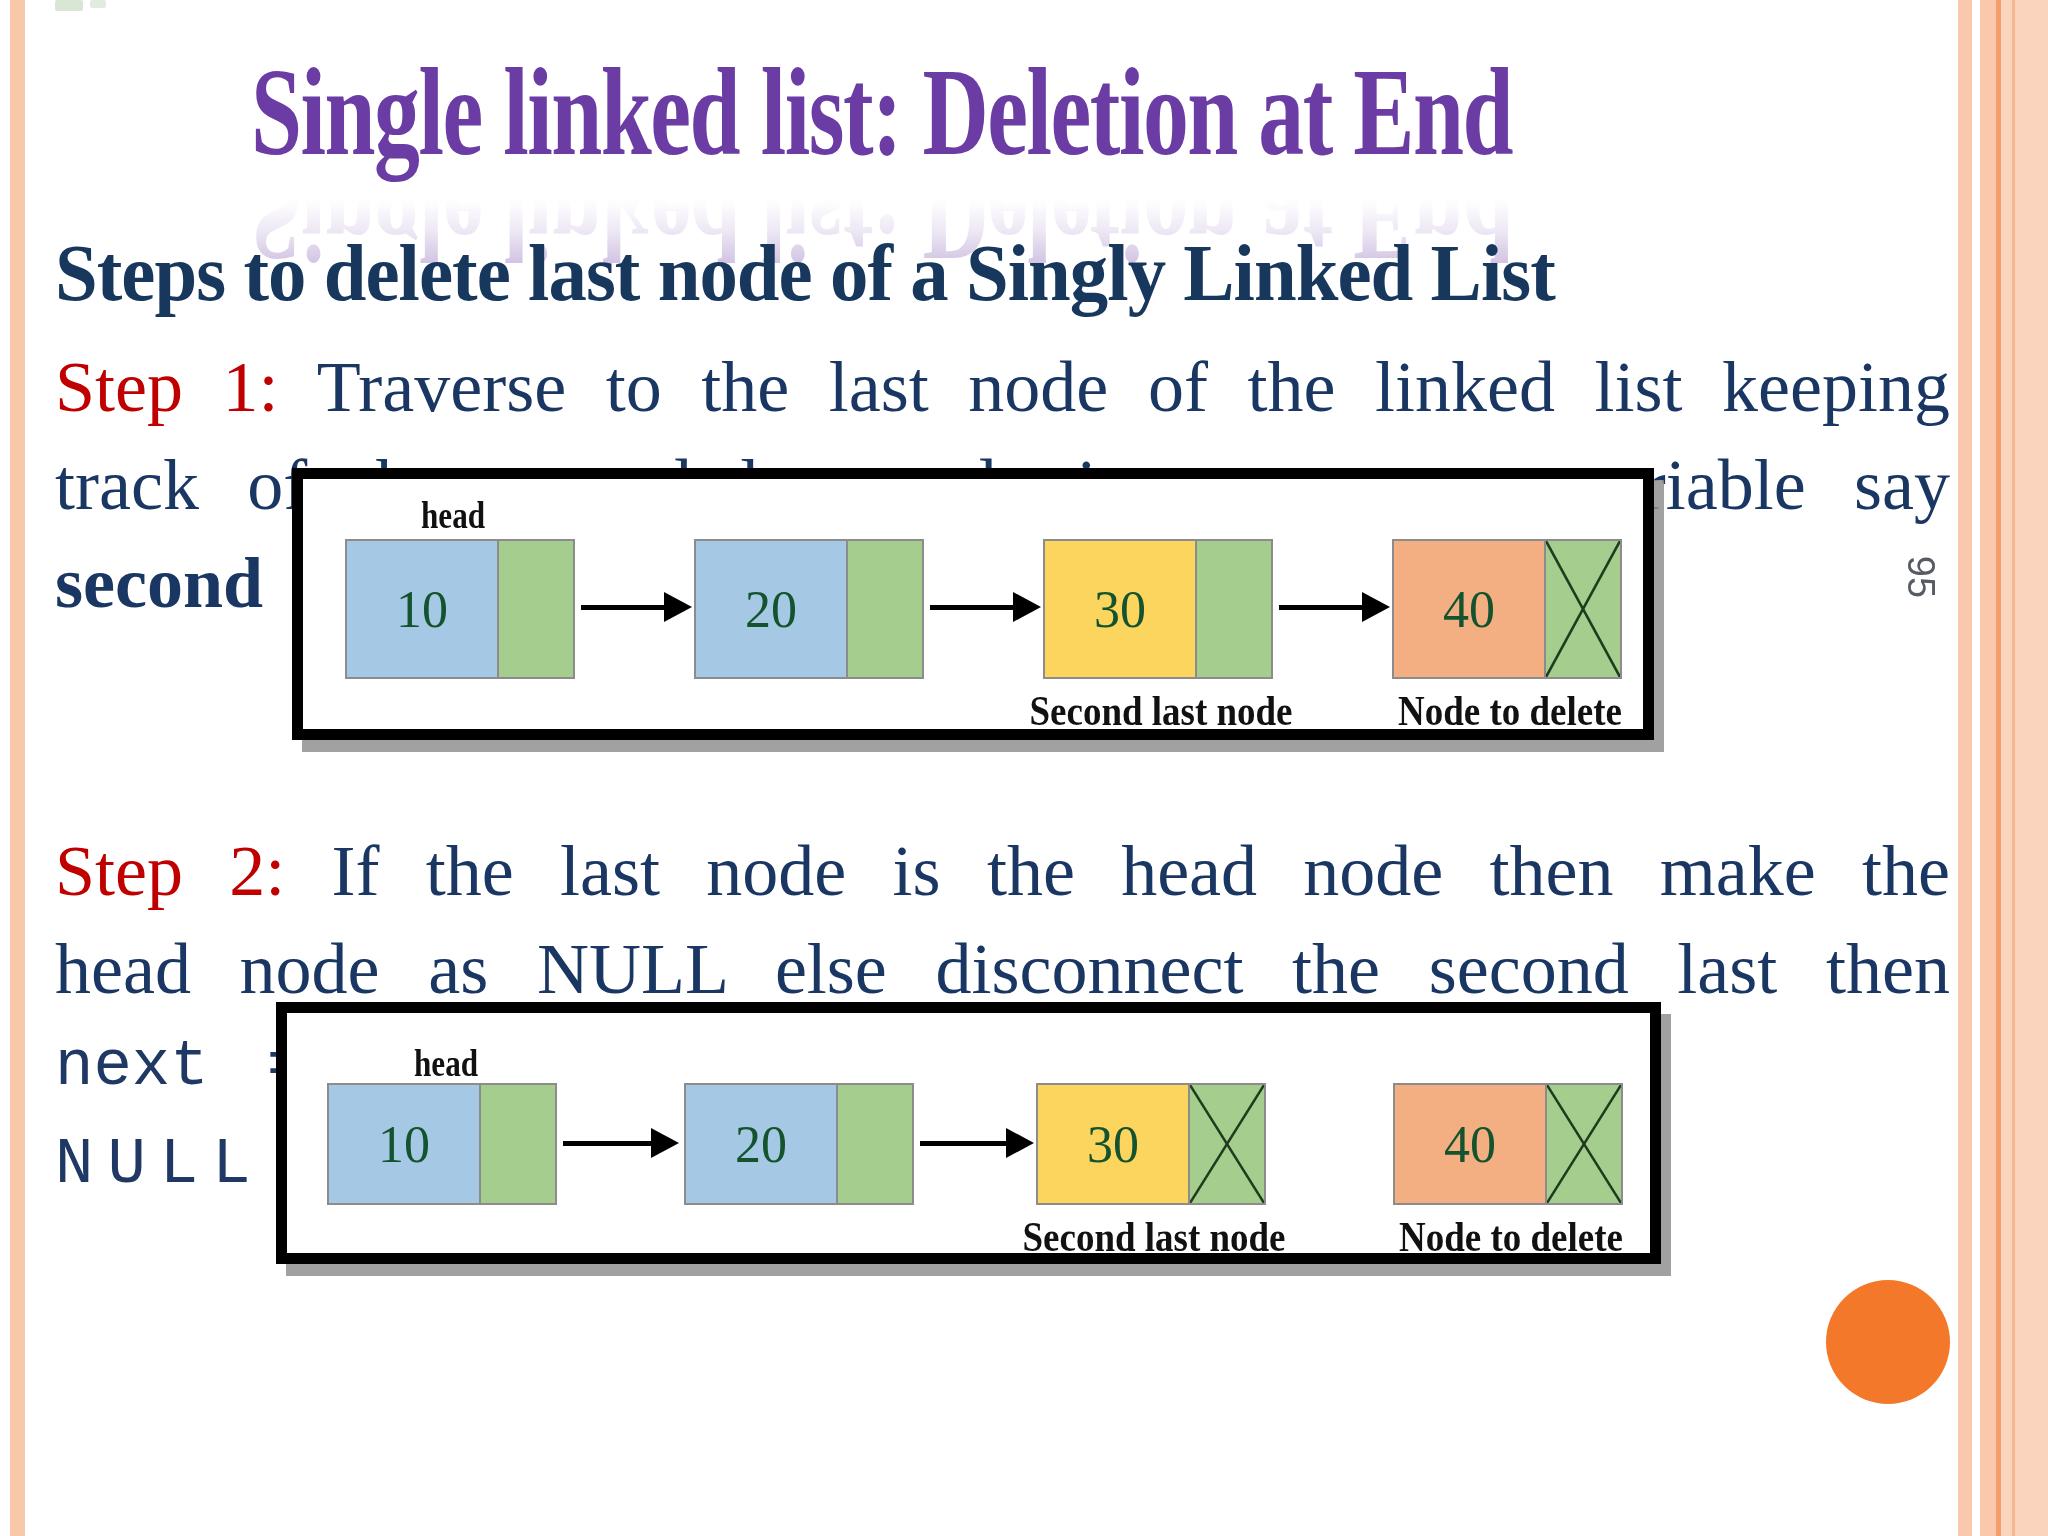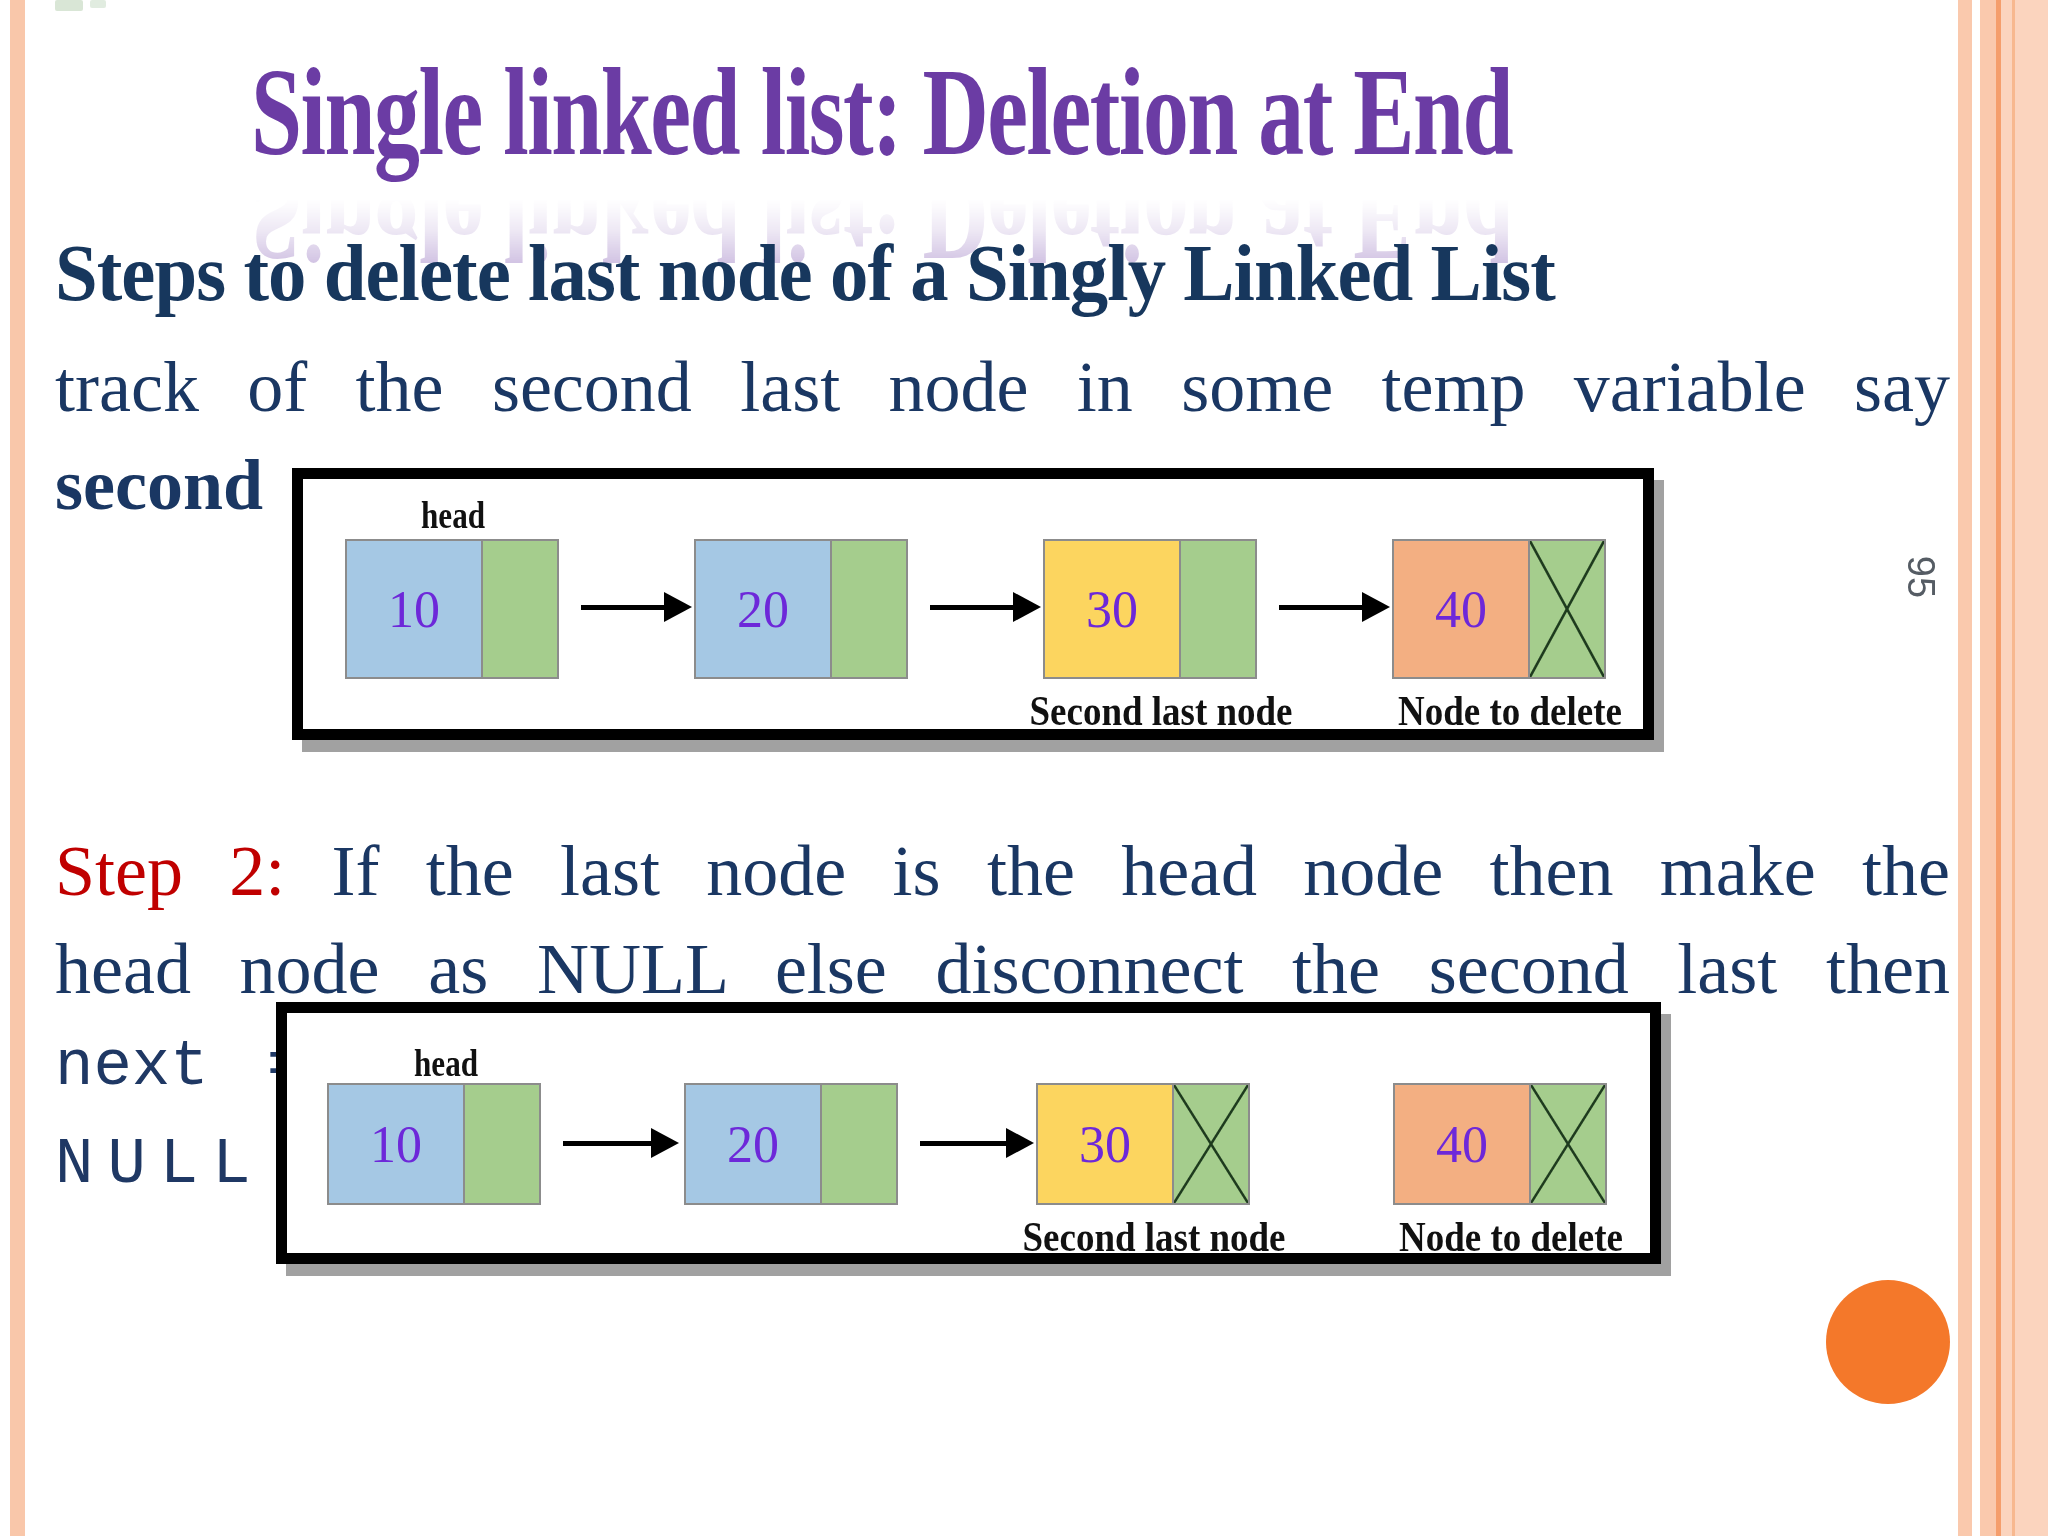--- a/index.html
+++ b/index.html
@@ -25,22 +25,22 @@
   .mono{font-family:"Liberation Mono", monospace;font-size:64px;color:#1F3864;}
   .line-split{display:flex;justify-content:space-between;align-items:baseline;padding-right:45px;}
   .null-line{letter-spacing:14px;}
   
   .frame{position:absolute;background:#fff;border:11px solid #000;box-sizing:border-box;
          box-shadow:10px 12px 0 rgba(145,145,145,0.85);z-index:5;}
   .head-label{position:absolute;font-size:38px;font-weight:bold;color:#111;
          transform:scaleX(0.82);transform-origin:left top;}
   .node{position:absolute;display:flex;}
   .cell{box-sizing:border-box;border:2px solid #8c8c8c;}
-  .cell-data{width:138px;display:flex;align-items:center;justify-content:center;
-         font-size:52px;color:#6d28d9;}
+  .cell-data{width:154px;display:flex;align-items:center;justify-content:center;
+         font-size:52px;color:#14532d;}
   .cell-next{width:78px;margin-left:-2px;position:relative;background:#A5CD8D;}
   .cross{position:absolute;inset:0;
      background-image:
        linear-gradient(to top right,transparent 48.6%,#1E3B1E 49.4%,#1E3B1E 50.6%,transparent 51.4%),
        linear-gradient(to bottom right,transparent 48.6%,#1E3B1E 49.4%,#1E3B1E 50.6%,transparent 51.4%);}
   .arrow{position:absolute;height:5px;background:#000;}
   .arrow:after{content:'';position:absolute;right:-28px;top:-13px;width:0;height:0;
        border-left:28px solid #000;border-top:15px solid transparent;border-bottom:15px solid transparent;}
   .node-label{position:absolute;font-size:42px;font-weight:bold;color:#111;white-space:nowrap;
        transform:translateX(-50%) scaleX(0.88);}
@@ -65,20 +65,21 @@
   <div class="speck" style="left:55px;top:0;width:28px;height:11px;background:rgba(170,200,165,0.45);"></div>
   <div class="speck" style="left:90px;top:0;width:16px;height:8px;background:rgba(170,200,165,0.35);"></div>
 
   <div class="title-wrap">
     <span class="title-text">Single linked list: Deletion at End</span>
   </div>
 
   <div class="heading">Steps to delete last node of a Singly Linked List</div>
 
   <div class="para" style="top:338px;">
+    <div class="line jline"><span class="red">Step 1:</span><span> Traverse to the last node of the linked list keeping</span></div>
     <div class="line jline">track of the second last node in some temp variable say</div>
     <div class="line bold">second</div>
   </div>
 
   <div class="para" style="top:822px;">
     <div class="line jline"><span class="red">Step 2:</span><span> If the last node is the head node then make the</span></div>
     <div class="line jline">head node as NULL else disconnect the second last then</div>
     <div class="line line-split">
       <span class="mono"><span>next</span><span style="margin-left:58px;">=</span></span>
     </div>

